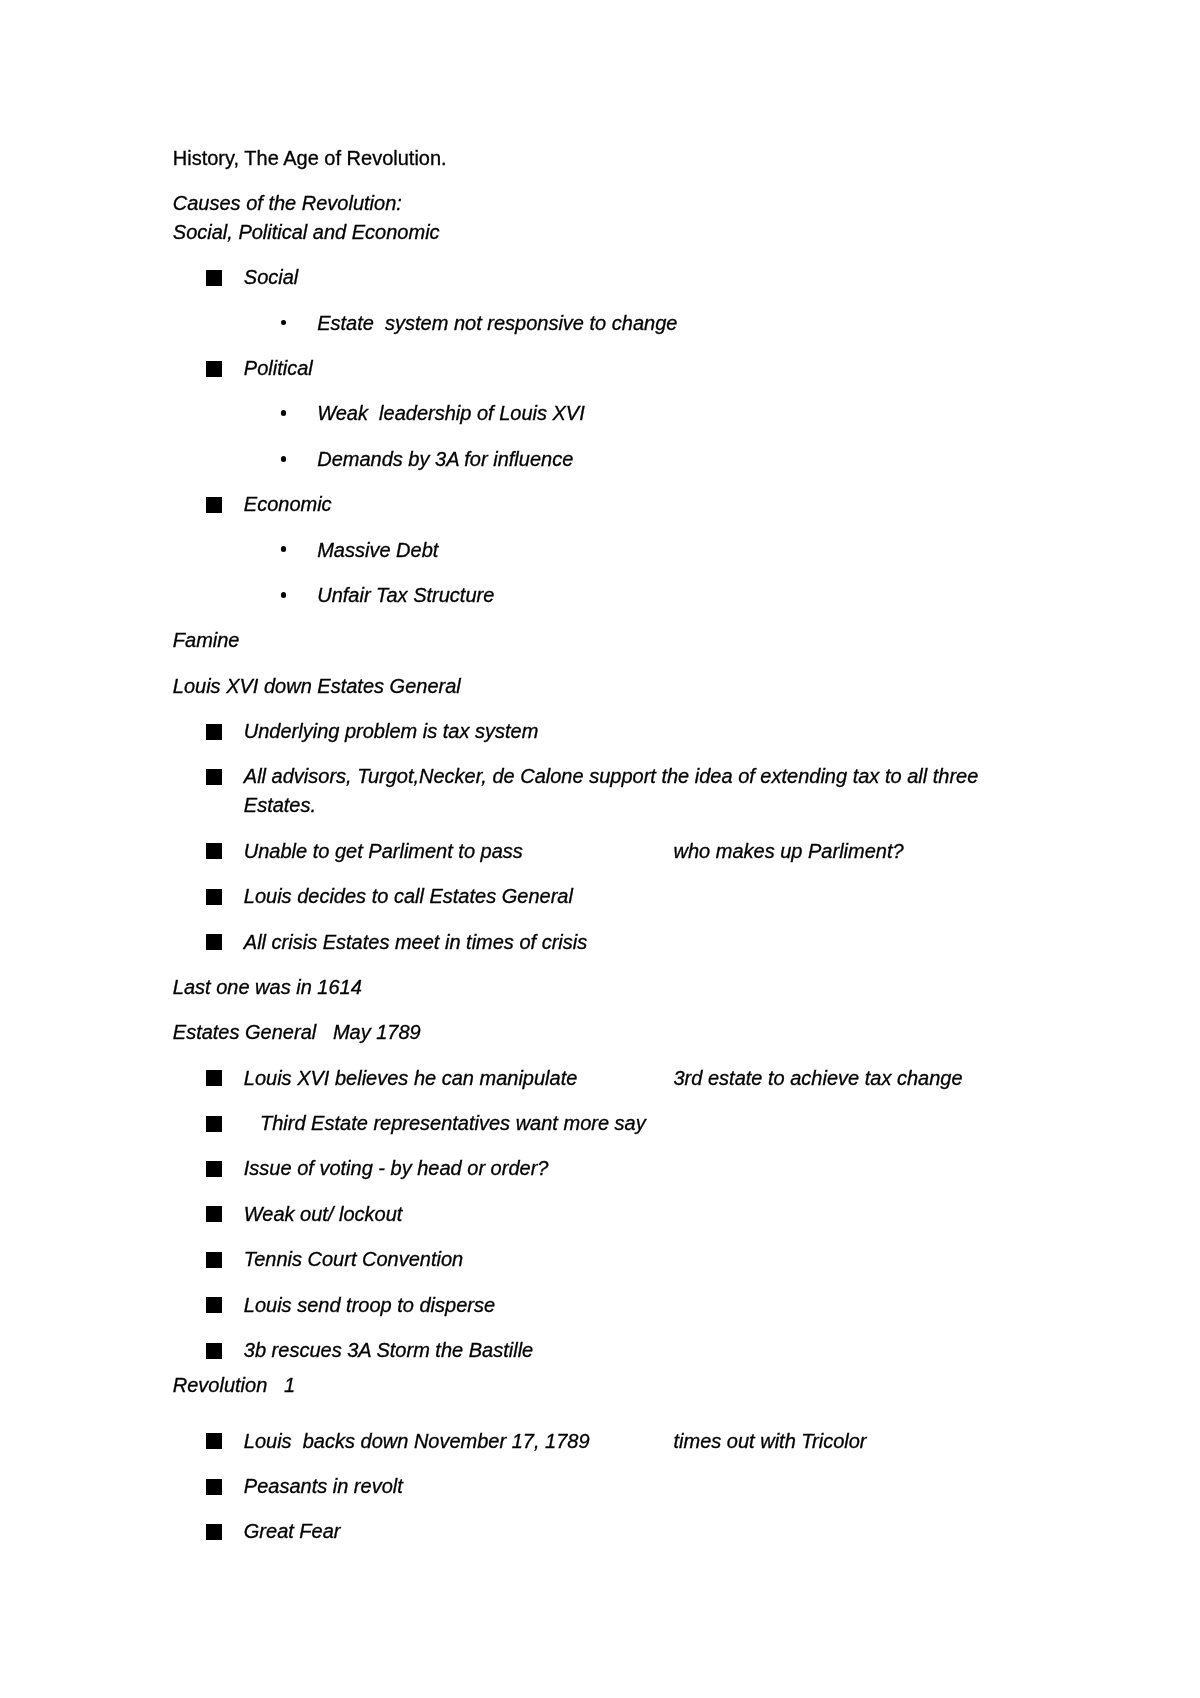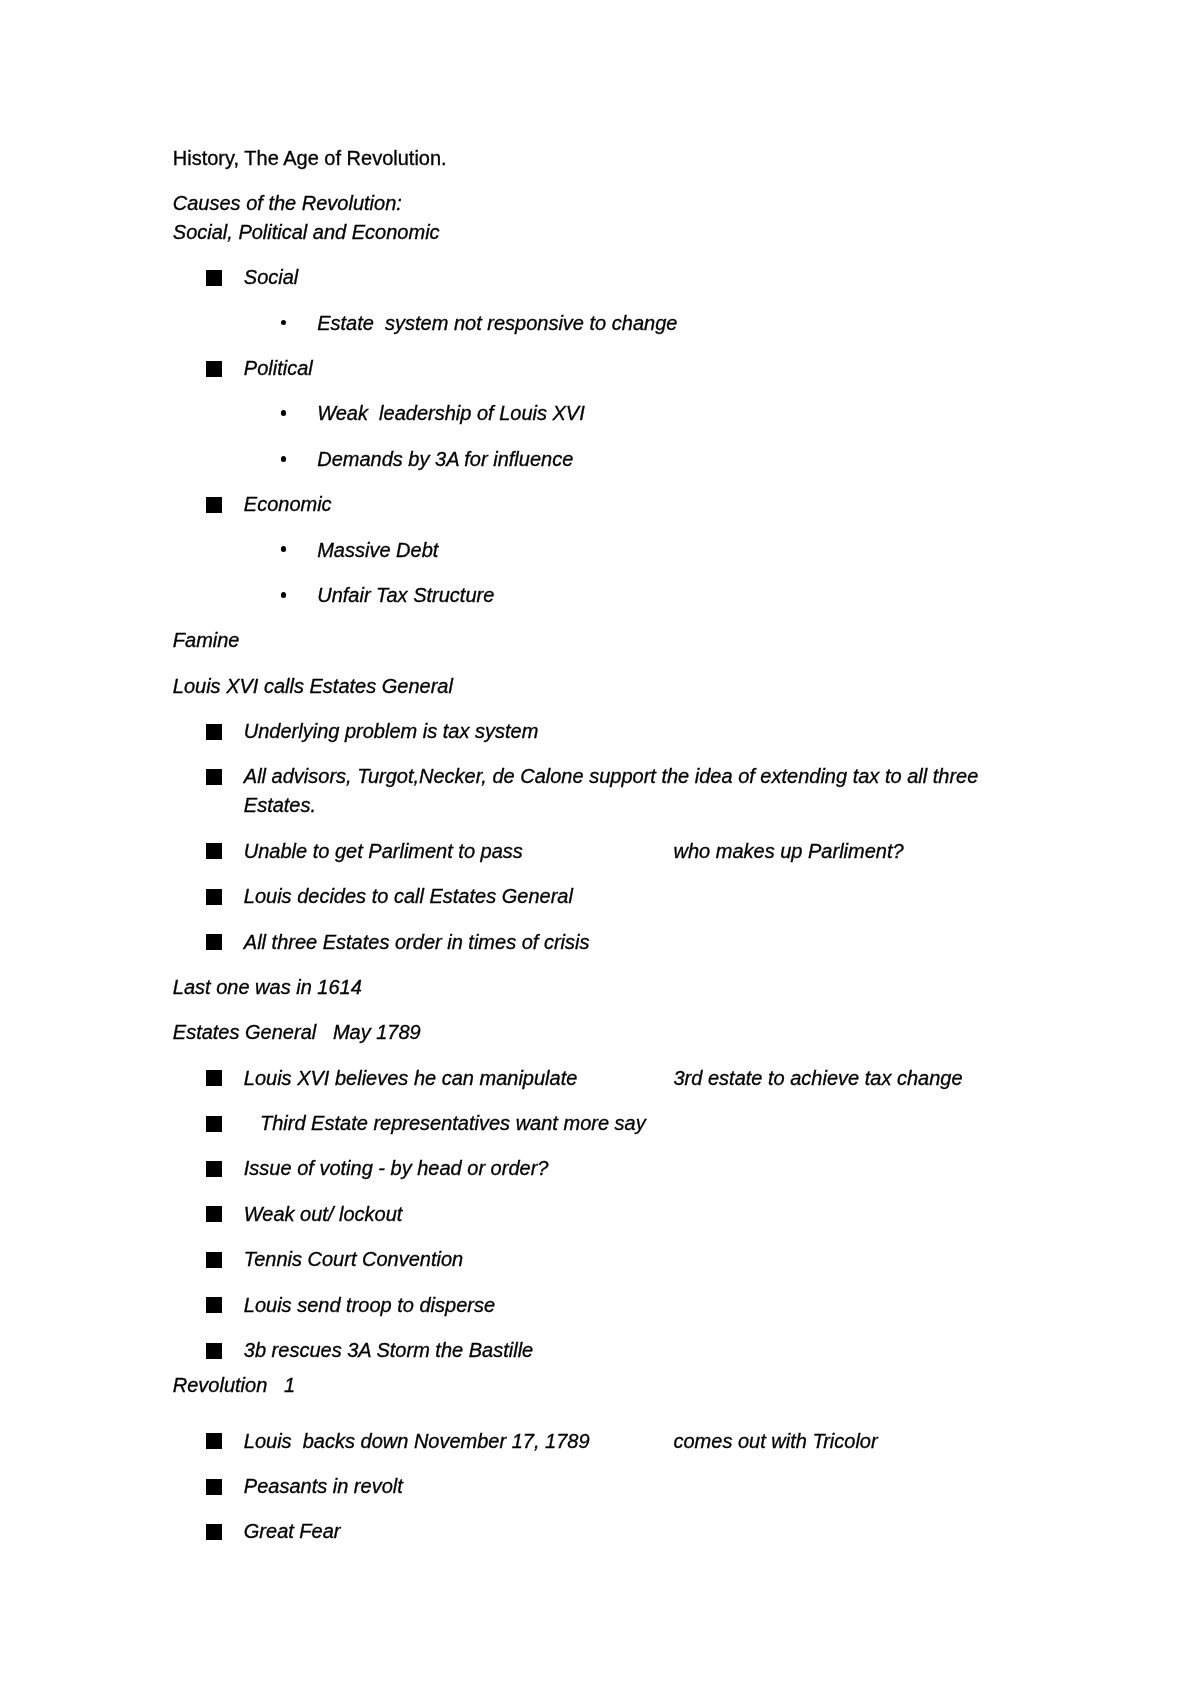--- a/index.html
+++ b/index.html
@@ -70,21 +70,21 @@
     <span class="line" style="left:317.2px;top:539.55px">Massive Debt</span>
   </div>
   <div class="block">
     <span class="marker-dot" style="left:280.6px;top:591.85px"></span>
     <span class="line" style="left:317.2px;top:584.92px">Unfair Tax Structure</span>
   </div>
   <div class="block">
     <span class="line" style="left:172.8px;top:630.29px">Famine</span>
   </div>
   <div class="block">
-    <span class="line" style="left:172.8px;top:675.66px">Louis XVI calls Estates General</span>
+    <span class="line" style="left:172.8px;top:675.66px">Louis XVI down Estates General</span>
   </div>
   <div class="block">
     <span class="marker-square" style="left:206.3px;top:723.66px"></span>
     <span class="line" style="left:243.8px;top:721.03px">Underlying problem is tax system</span>
   </div>
   <div class="block">
     <span class="marker-square" style="left:206.3px;top:769.04px"></span>
     <span class="line" style="left:243.8px;top:766.41px">All advisors, Turgot,Necker, de Calone support the idea of extending tax to all three</span>
     <span class="line" style="left:243.8px;top:795.41px">Estates.</span>
   </div>
@@ -92,21 +92,21 @@
     <span class="marker-square" style="left:206.3px;top:843.41px"></span>
     <span class="line" style="left:243.8px;top:840.78px">Unable to get Parliment to pass</span>
     <span class="line" style="left:673.5px;top:840.78px">who makes up Parliment?</span>
   </div>
   <div class="block">
     <span class="marker-square" style="left:206.3px;top:888.78px"></span>
     <span class="line" style="left:243.8px;top:886.15px">Louis decides to call Estates General</span>
   </div>
   <div class="block">
     <span class="marker-square" style="left:206.3px;top:934.15px"></span>
-    <span class="line" style="left:243.8px;top:931.52px">All three Estates order in times of crisis</span>
+    <span class="line" style="left:243.8px;top:931.52px">All crisis Estates meet in times of crisis</span>
   </div>
   <div class="block">
     <span class="line" style="left:172.8px;top:976.89px">Last one was in 1614</span>
   </div>
   <div class="block">
     <span class="line" style="left:172.8px;top:1022.27px">Estates General   May 1789</span>
   </div>
   <div class="block">
     <span class="marker-square" style="left:206.3px;top:1070.27px"></span>
     <span class="line" style="left:243.8px;top:1067.64px">Louis XVI believes he can manipulate</span>
@@ -135,21 +135,21 @@
   <div class="block">
     <span class="marker-square" style="left:206.3px;top:1342.5px"></span>
     <span class="line" style="left:243.8px;top:1339.87px">3b rescues 3A Storm the Bastille</span>
   </div>
   <div class="block">
     <span class="line" style="left:172.8px;top:1375px">Revolution   1</span>
   </div>
   <div class="block">
     <span class="marker-square" style="left:206.3px;top:1433.24px"></span>
     <span class="line" style="left:243.8px;top:1430.61px">Louis  backs down November 17, 1789</span>
-    <span class="line" style="left:673.5px;top:1430.61px">comes out with Tricolor</span>
+    <span class="line" style="left:673.5px;top:1430.61px">times out with Tricolor</span>
   </div>
   <div class="block">
     <span class="marker-square" style="left:206.3px;top:1478.62px"></span>
     <span class="line" style="left:243.8px;top:1475.99px">Peasants in revolt</span>
   </div>
   <div class="block">
     <span class="marker-square" style="left:206.3px;top:1523.99px"></span>
     <span class="line" style="left:243.8px;top:1521.36px">Great Fear</span>
   </div>
  </div>

